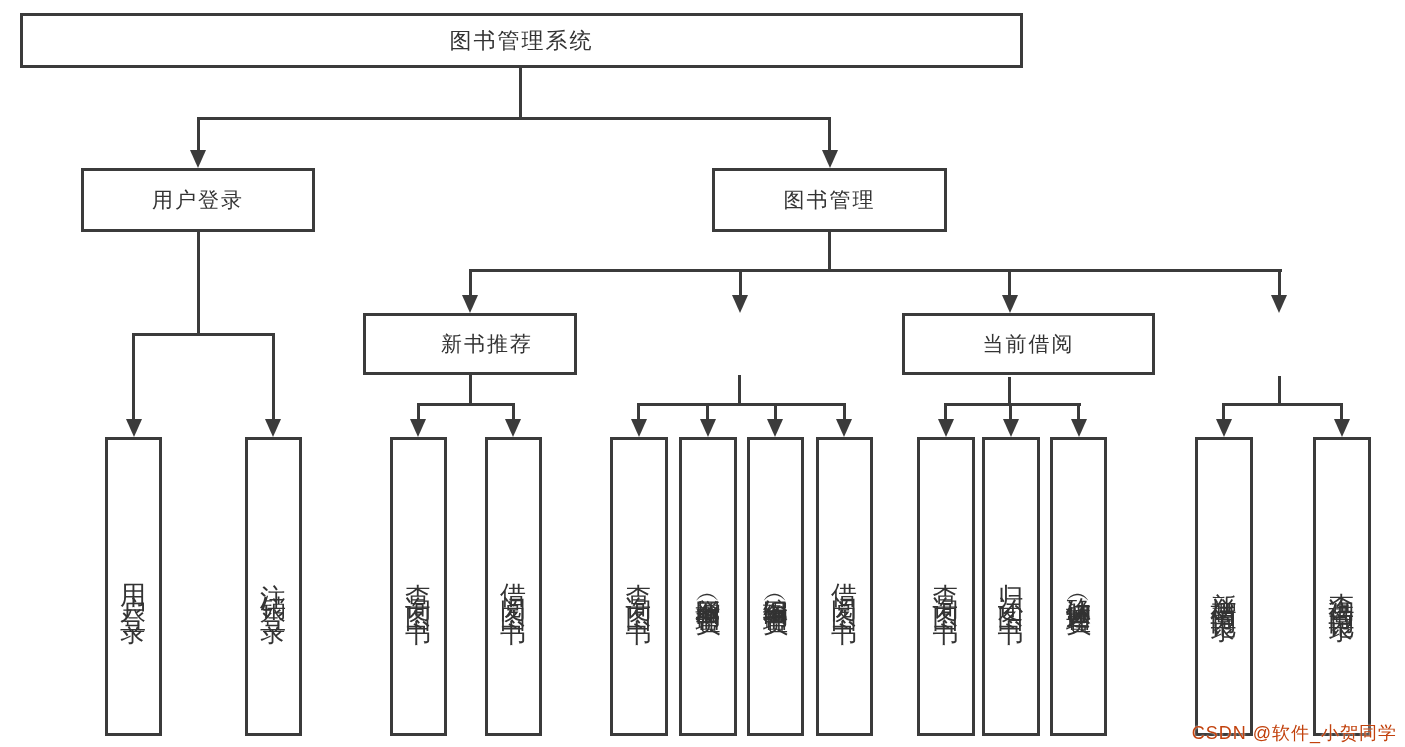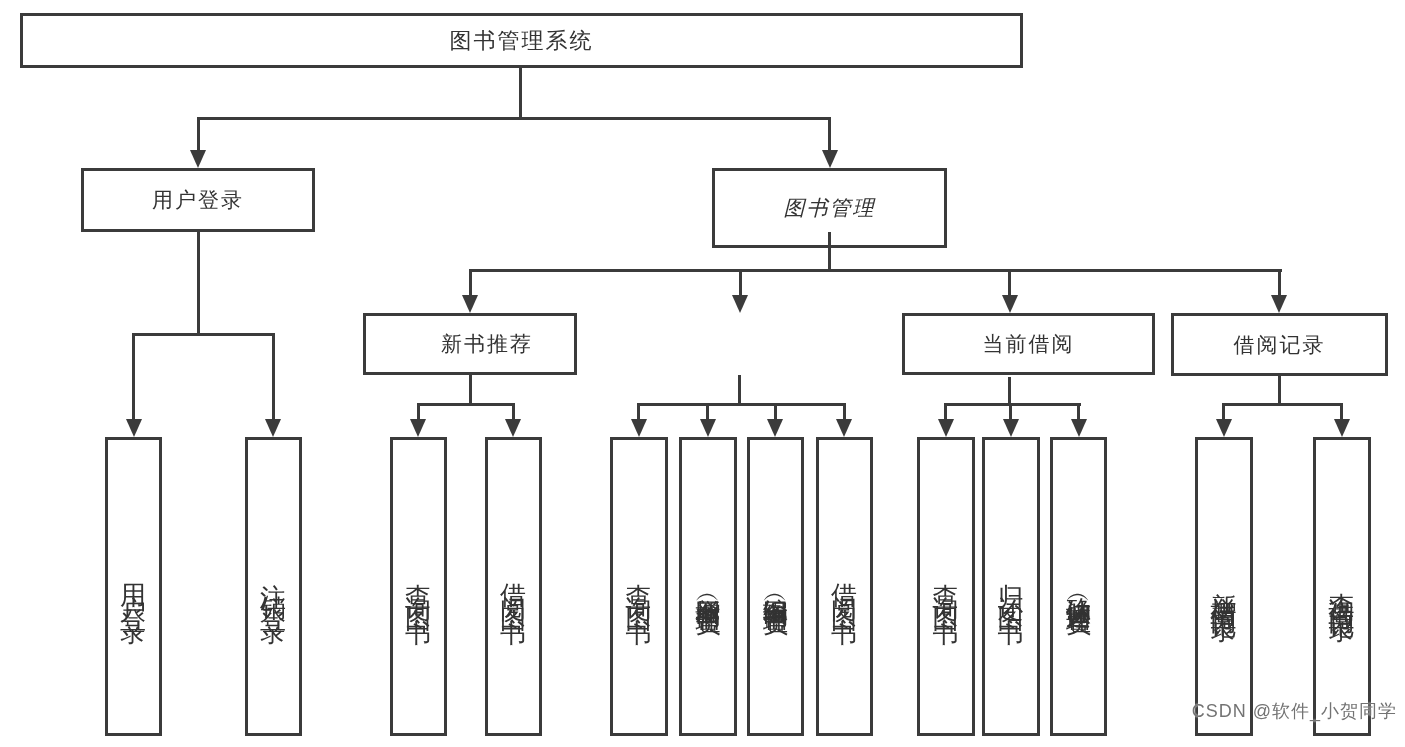--- a/index.html
+++ b/index.html
@@ -40,23 +40,23 @@
   .vline { position: absolute; width: 3px;  background: #3b3b3b; }
   .arrow {
     position: absolute; width: 0; height: 0;
     border-left: 8px solid transparent;
     border-right: 8px solid transparent;
     border-top: 18px solid #3b3b3b;
   }
 
   #watermark {
     position: absolute;
-    right: 8px; bottom: 24px;
+    right: 8px; bottom: 2px;
     font-size: 18px;
-    color: #737373;
+    color: #c2410c;
     letter-spacing: 1px;
     white-space: nowrap;
     z-index: 20;
     text-shadow: 0 0 2px #ffffff;
   }
 </style>
 </head>
 <body>
 
 <div id="canvas">
@@ -68,21 +68,21 @@
   <div class="vline" style="left:519px; top:66px; height:53px;"></div>
   <div class="hline" style="left:197px; top:117px; width:634px;"></div>
   <div class="vline" style="left:197px; top:117px; height:35px;"></div>
   <div class="arrow" style="left:190px; top:150px;"></div>
   <div class="vline" style="left:828px; top:117px; height:35px;"></div>
   <div class="arrow" style="left:822px; top:150px;"></div>
 
   <div class="node hnode" style="left:81px; top:168px; width:234px; height:64px;">
     <span>用户登录</span>
   </div>
-  <div class="node hnode" style="left:712px; top:168px; width:235px; height:80px;font-style:italic;">
+  <div class="node hnode" style="left:712px; top:168px; width:235px; height:64px;">
     <span>图书管理</span>
   </div>
 
   <div class="vline" style="left:197px; top:232px; height:103px;"></div>
   <div class="hline" style="left:132px; top:333px; width:143px;"></div>
   <div class="vline" style="left:132px; top:333px; height:88px;"></div>
   <div class="arrow" style="left:126px; top:419px;"></div>
   <div class="vline" style="left:272px; top:333px; height:88px;"></div>
   <div class="arrow" style="left:265px; top:419px;"></div>
 
@@ -95,23 +95,20 @@
   <div class="vline" style="left:1008px; top:269px; height:28px;"></div>
   <div class="arrow" style="left:1002px; top:295px;"></div>
   <div class="vline" style="left:1278px; top:269px; height:28px;"></div>
   <div class="arrow" style="left:1271px; top:295px;"></div>
 
   <div class="node hnode" style="left:363px; top:313px; width:214px; height:62px;padding-left:34px;">
     <span>新书推荐</span>
   </div>
   <div class="node hnode" style="left:902px; top:313px; width:253px; height:62px;">
     <span>当前借阅</span>
-  </div>
-  <div class="node hnode" style="left:1171px; top:313px; width:217px; height:63px;">
-    <span>借阅记录</span>
   </div>
 
   <div class="vline" style="left:469px; top:374px; height:31px;"></div>
   <div class="hline" style="left:417px; top:403px; width:98px;"></div>
   <div class="vline" style="left:417px; top:403px; height:18px;"></div>
   <div class="arrow" style="left:410px; top:419px;"></div>
   <div class="vline" style="left:512px; top:403px; height:18px;"></div>
   <div class="arrow" style="left:505px; top:419px;"></div>
 
   <div class="vline" style="left:738px; top:375px; height:30px;"></div>

